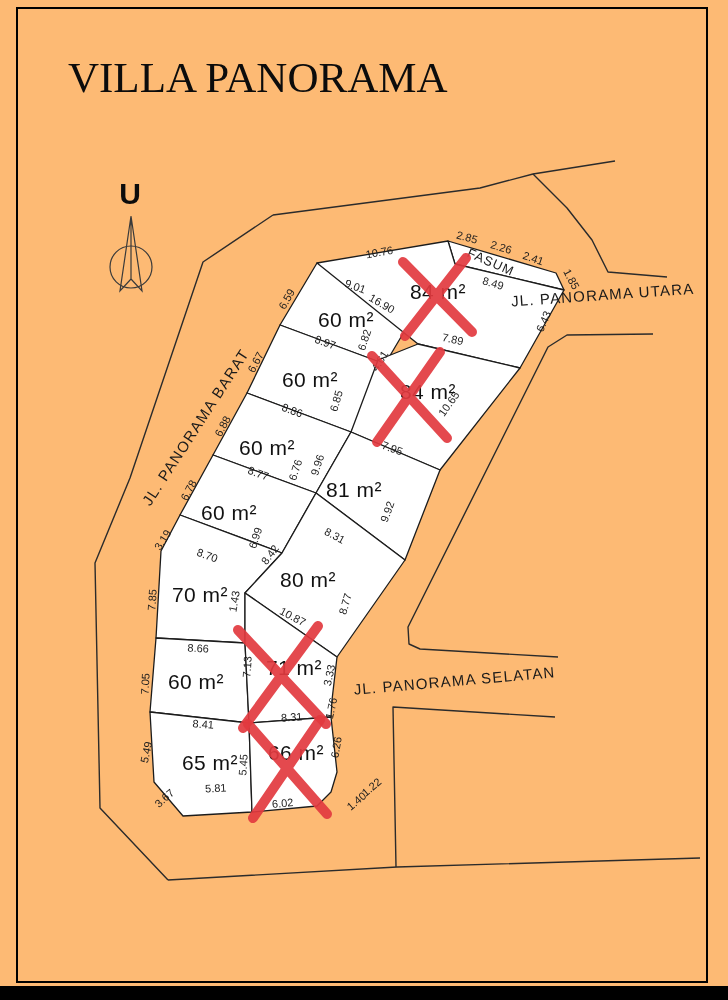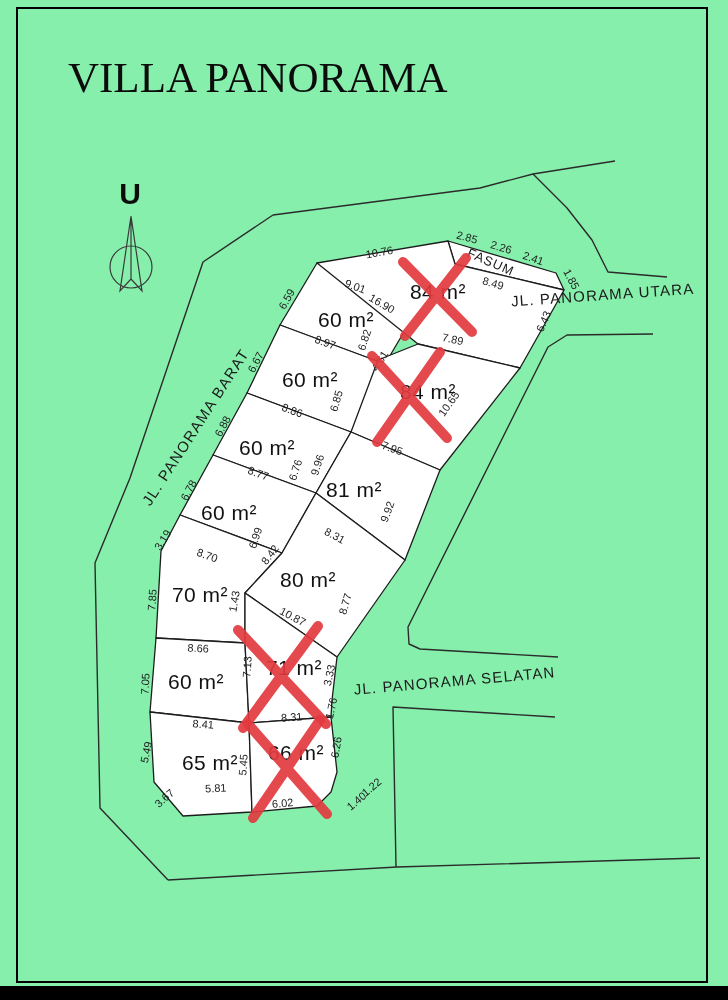--- a/index.html
+++ b/index.html
@@ -1,17 +1,17 @@
 <!DOCTYPE html>
 <html><head>
 <meta charset="utf-8">
 <style>
   html,body{margin:0;padding:0;background:#ffffff;}
   body{font-family:"Liberation Sans", sans-serif;}
-  .stage{position:relative;width:728px;height:1000px;background:#86efac;overflow:hidden;}
+  .stage{position:relative;width:728px;height:1000px;background:#fdba74;overflow:hidden;}
   svg{display:block;}
   .frame{fill:none;stroke:#000000;stroke-width:2;}
   .road{fill:none;stroke:#2b2b2b;stroke-width:1.4;stroke-linejoin:round;}
   .plot{fill:#ffffff;stroke:#1c1c1c;stroke-width:1.3;stroke-linejoin:round;}
   .dim{font-size:11px;fill:#1d1d1d;text-anchor:middle;}
   .area-label{font-size:21px;fill:#111111;text-anchor:middle;letter-spacing:0.5px;}
   .street{font-size:15px;fill:#1a1a1a;text-anchor:middle;letter-spacing:1.2px;}
   .fasum{font-size:13px;fill:#1a1a1a;text-anchor:middle;letter-spacing:1px;}
   .title-text{font-family:"Liberation Serif", serif;font-size:43px;fill:#0c0c0c;}
   .north-u{font-size:30px;font-weight:bold;fill:#0c0c0c;text-anchor:middle;}

